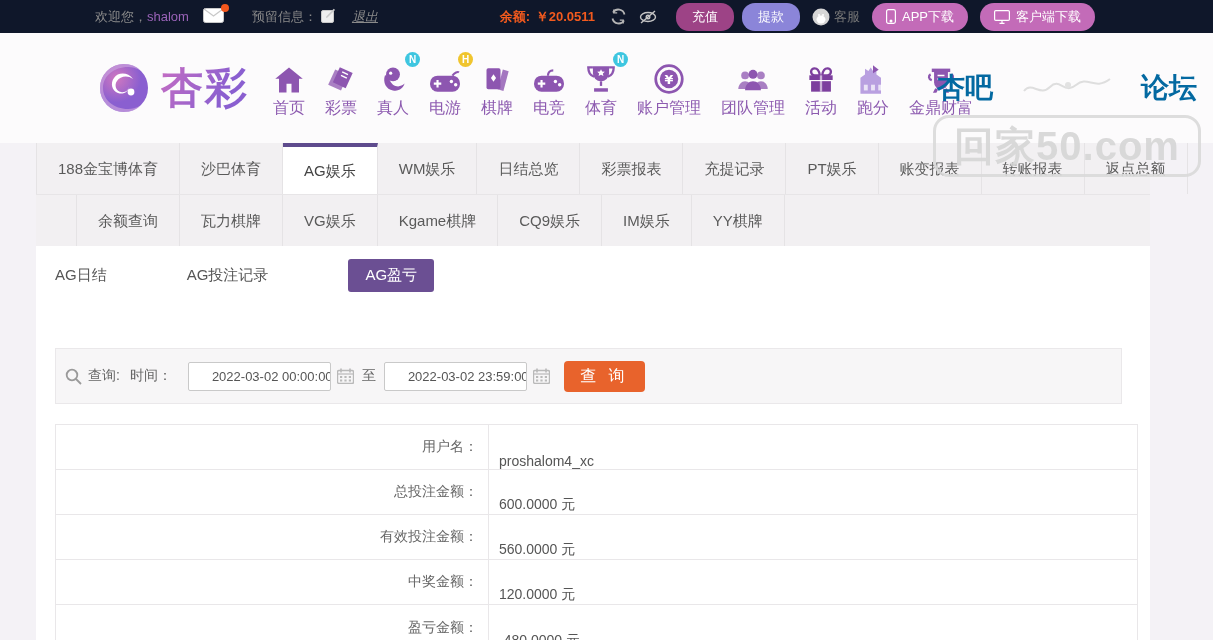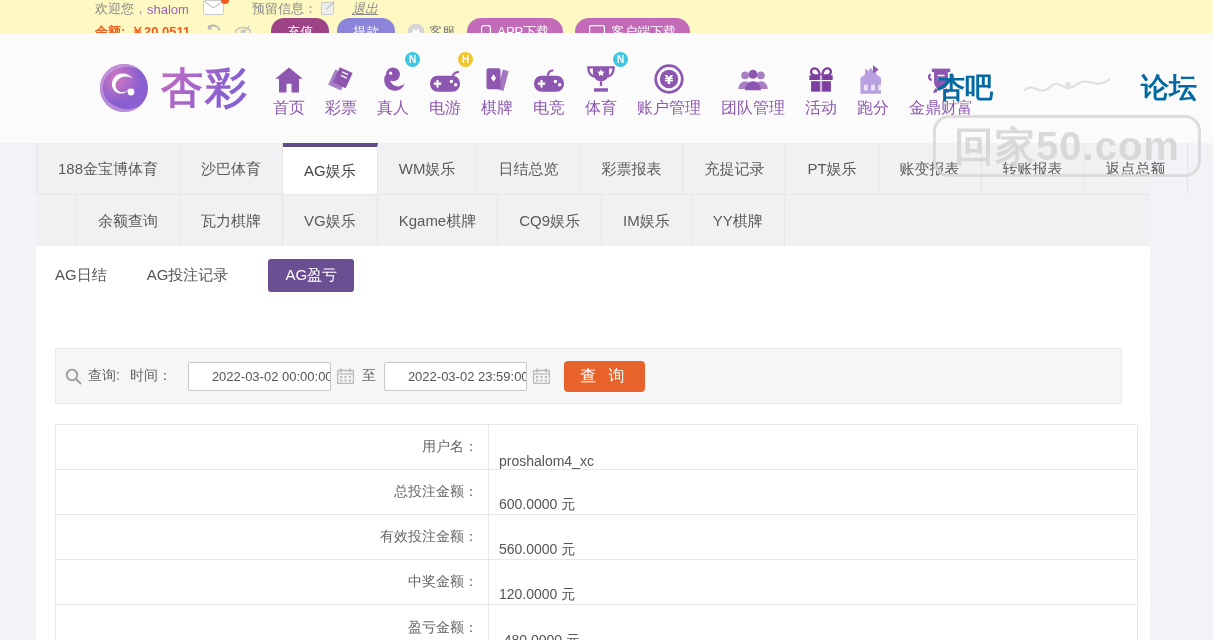--- a/index.html
+++ b/index.html
@@ -1,22 +1,22 @@
 <!DOCTYPE html>
 <html><head>
 <meta charset="utf-8">
 <style>
   * { margin:0; padding:0; box-sizing:border-box; }
   body { font-family:"Liberation Sans","DejaVu Sans",sans-serif; }
   .page { position:relative; width:1213px; height:640px; background:#f4f2f6; overflow:hidden; }
 
   
   .header { background:#fdfdfd; }
-  .topbar { height:33px; display:flex; justify-content:space-between;
-            padding:0 118px 0 95px; font-size:13px; color:#888; background:#fef9c3;flex-direction:column; }
+  .topbar { height:33px; display:flex; align-items:center; justify-content:space-between;
+            padding:0 118px 0 95px; font-size:13px; color:#888; background:#0f172a; }
   .topbar-left, .topbar-right { display:flex; align-items:center; }
   .welcome-prefix { color:#8a8a8a; }
   .username { color:#9a63b8; margin-right:14px; }
   .mail-wrap { position:relative; margin-right:28px; cursor:pointer; }
   .mail-dot { position:absolute; top:-4px; right:-5px; width:8px; height:8px; border-radius:50%;
               background:#f4571c; }
   .reserved-label { margin-right:4px; }
   .edit-icon { margin-right:16px; cursor:pointer; }
   .logout { color:#8a8a8a; font-style:italic; text-decoration:underline; cursor:pointer; }
   .balance { color:#f25a1e; font-weight:bold; margin-right:14px; }
@@ -60,21 +60,21 @@
   .tabstrip { margin-left:36px; width:1114px; background:#f2f0f2; }
   .tabrow { display:flex; }
   .tabrow2 { border-top:1px solid #e7e5e7;padding-left:40px; }
   .tab { height:51px; line-height:51px; padding:0 21px; font-size:15px; color:#5a5a5a;
          border-right:1px solid #e5e3e5; cursor:pointer; white-space:nowrap; }
   .tab:first-child { border-left:1px solid #e5e3e5; }
   .tab.active { background:#fff; border-top:4px solid #5e4b8d; line-height:47px; color:#444; }
 
   
   .content { margin-left:36px; width:1114px; background:#fff; height:397px; padding-top:13px; }
-  .subtabs { display:flex; align-items:center; margin-left:19px; }
+  .subtabs { display:flex; align-items:center; margin-left:19px;gap:40px; }
   .subtab { font-size:15px; color:#555; margin-right:40px; cursor:pointer; padding:7px 0; }
   .subtab.active { background:#6b4f93; color:#fff; padding:7px 17px; border-radius:3px;
                    margin-right:0; }
 
   .querybar { margin:56px 28px 0 19px; height:56px; background:#f7f6f7;
               border:1px solid #eae8ea; display:flex; align-items:center; padding-left:9px; }
   .q-label { font-size:14px; color:#666; margin-left:6px; }
   .q-time-label { font-size:14px; color:#666; margin-left:10px; }
   .date-input { width:143px; height:29px; border:1px solid #c9c9c9; border-radius:2px;
                 background:#fff; font-size:13px; color:#555; text-align:center; margin-left:16px;

